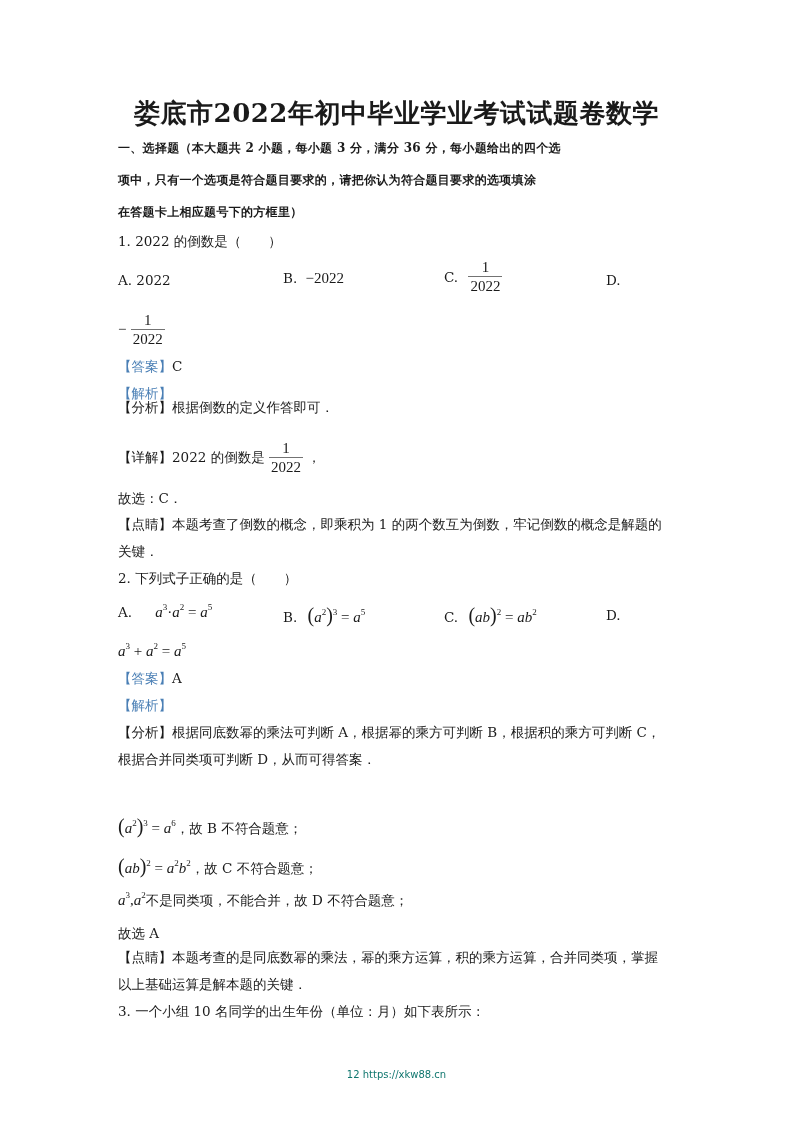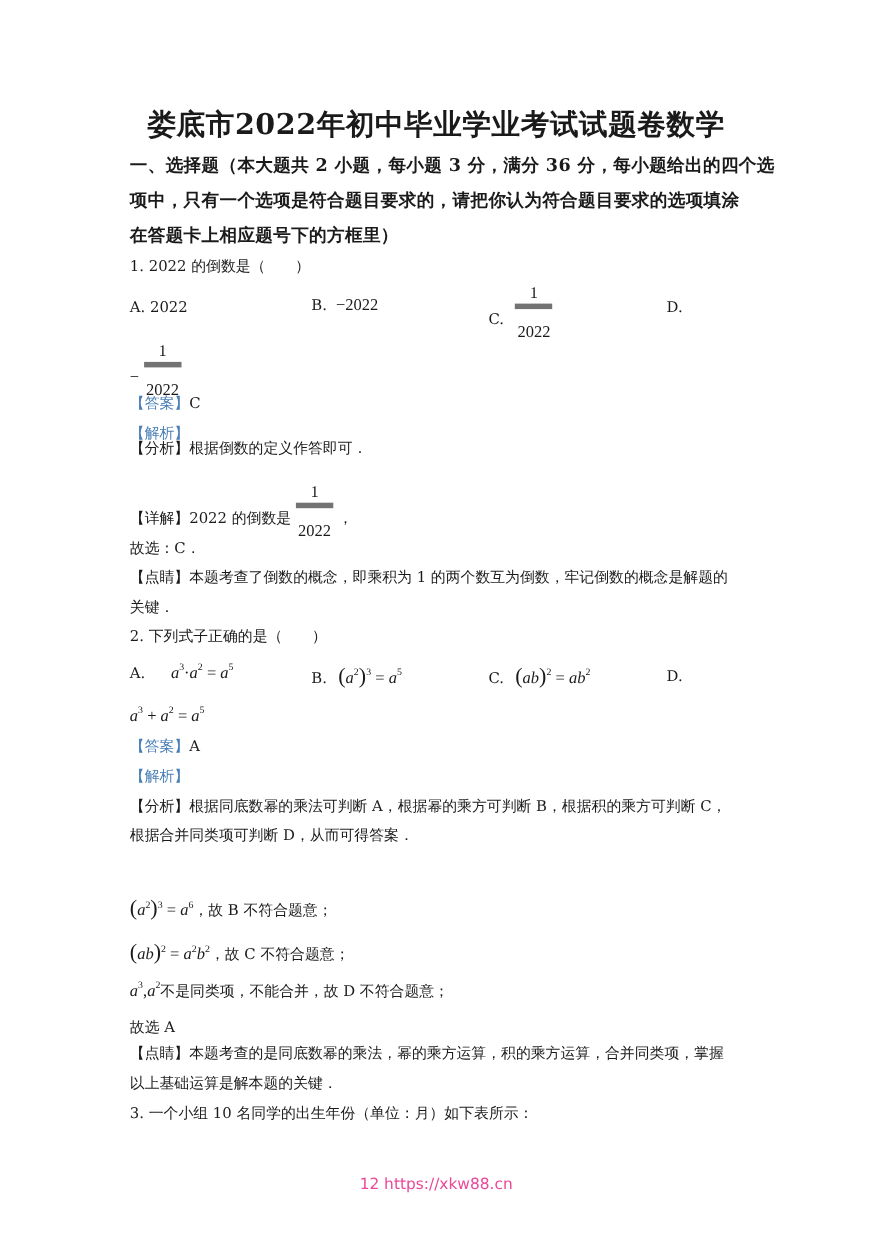--- a/index.html
+++ b/index.html
@@ -1,31 +1,31 @@
 <!DOCTYPE html>
 <html><head>
 <meta charset="utf-8">
 <style>
   html, body { margin:0; padding:0; background:#ffffff; }
   body { width:793px; height:1122px; position:relative; overflow:hidden;
          font-family:"DejaVu Serif", "Liberation Serif", serif; color:#1a1a1a; }
   .page { position:absolute; left:0; top:0; width:793px; height:1122px; }
   .abs { position:absolute; white-space:nowrap; }
   .title { left:0; width:793px; text-align:center; top:96px; font-size:26px; font-weight:bold; letter-spacing:0.5px; }
-  .sec { left:118px; font-size:16px; font-weight:bold; letter-spacing:0.3px; }
+  .sec { left:118px; font-size:12px; font-weight:bold; letter-spacing:0.3px; }
   .txt { left:118px; font-size:13.5px; }
   .math { font-family:"Liberation Serif", "DejaVu Serif", serif; font-size:15px; }
   .mi { font-style:italic; }
   sup { font-size:9px; vertical-align:7px; line-height:0; }
   .frac { display:inline-flex; flex-direction:column; align-items:center; vertical-align:middle; font-family:"Liberation Serif", serif; font-size:15px; line-height:18px; }
   .frac .num { padding:0 2px; }
-  .frac .den { border-top:5px solid #737373; padding:12px 2px; }
+  .frac .den { border-top:1px solid #737373; padding:0 2px; }
   .tag { color:#4a7fb5; }
   .paren { font-size:20px; font-weight:normal; }
-  .footer { left:0; width:793px; text-align:center; top:1069px; font-family:"DejaVu Sans", "Liberation Sans", sans-serif; font-size:14px; color:#ec4899; }
+  .footer { left:0; width:793px; text-align:center; top:1069px; font-family:"DejaVu Sans", "Liberation Sans", sans-serif; font-size:10px; color:#0f766e; }
 </style>
 </head>
 <body>
 
 <div class="page">
 
   <div class="abs title">娄底市2022年初中毕业学业考试试题卷数学</div>
 
   <div class="abs sec" style="top:140px">一、选择题（本大题共 2 小题，每小题 3 分，满分 36 分，每小题给出的四个选</div>
   <div class="abs sec" style="top:204px">在答题卡上相应题号下的方框里）</div>

